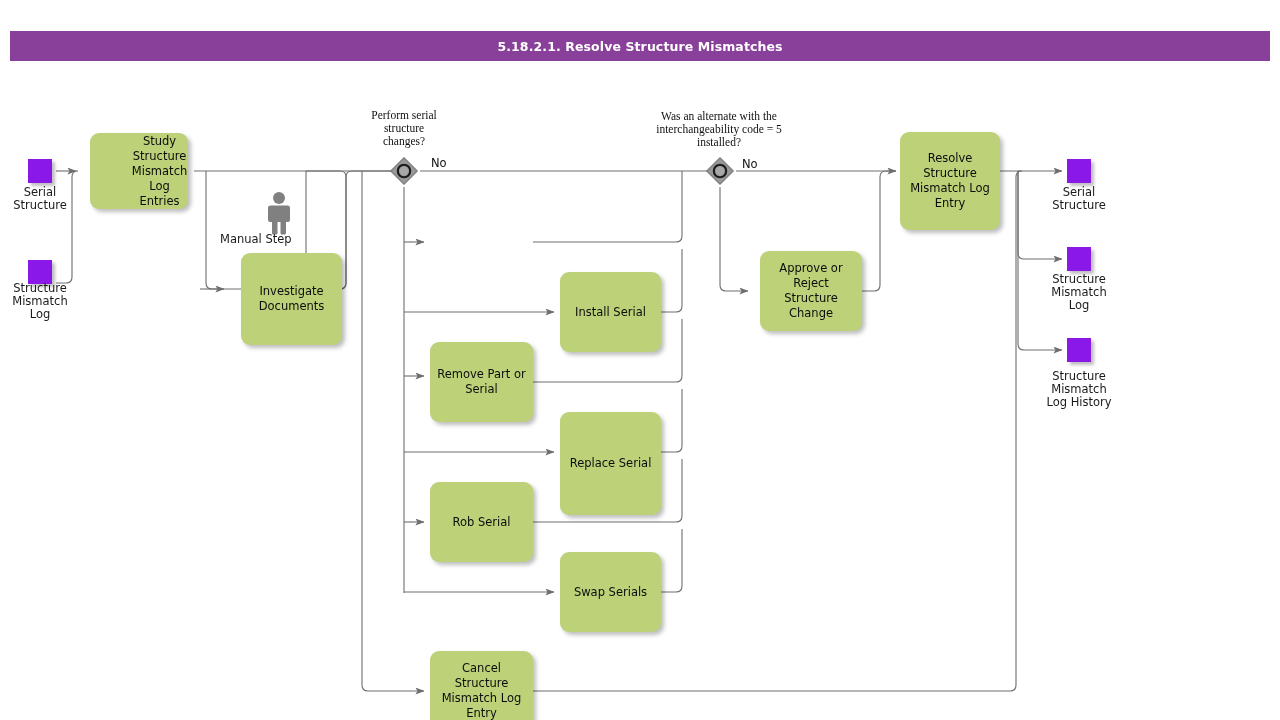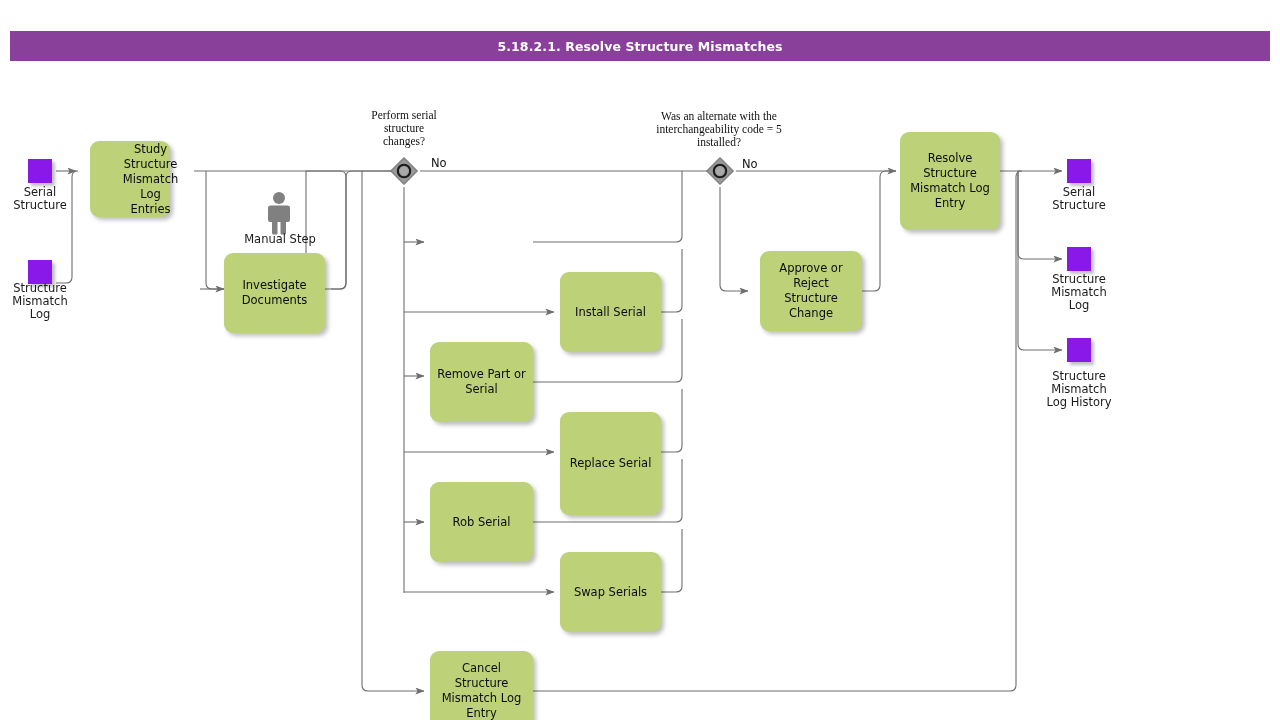--- a/index.html
+++ b/index.html
@@ -107,21 +107,20 @@
     white-space: nowrap;
   }
   
   .manual-icon {
     position: absolute;
     width: 34px;
     height: 44px;
   }
   .manual-label {
     position: absolute;
-    text-align: center;
     font-family: "DejaVu Sans", sans-serif;
     font-size: 11.5px;
     color: #1a1a1a;
     white-space: nowrap;
   }
 </style>
 </head>
 <body>
 
 <div id="canvas">
@@ -203,27 +202,27 @@
   <div class="dataobj" style="left:1067px; top:226px;"></div>
   <div class="dataobj-label" style="left:1039px; top:252px; width:80px;">Structure
 Mismatch
 Log</div>
 
   <div class="dataobj" style="left:1067px; top:317px;"></div>
   <div class="dataobj-label" style="left:1029px; top:349px; width:100px;">Structure
 Mismatch
 Log History</div>
 
-  <div class="task" style="left:90px; top:120px; width:80px; height:76px;padding-left:46px;">
+  <div class="task" style="left:90px; top:112px; width:98px; height:76px;padding-left:46px;">
     <span>Study Structure
 Mismatch Log
 Entries</span>
   </div>
 
-  <div class="task" style="left:224px; top:232px; width:101px; height:80px;">
+  <div class="task" style="left:241px; top:232px; width:101px; height:92px;">
     <span>Investigate
 Documents</span>
   </div>
 
 
   <div class="task" style="left:560px; top:251px; width:101px; height:80px;">
     <span>Install Serial</span>
   </div>
 
   <div class="task" style="left:430px; top:321px; width:103px; height:80px;">

